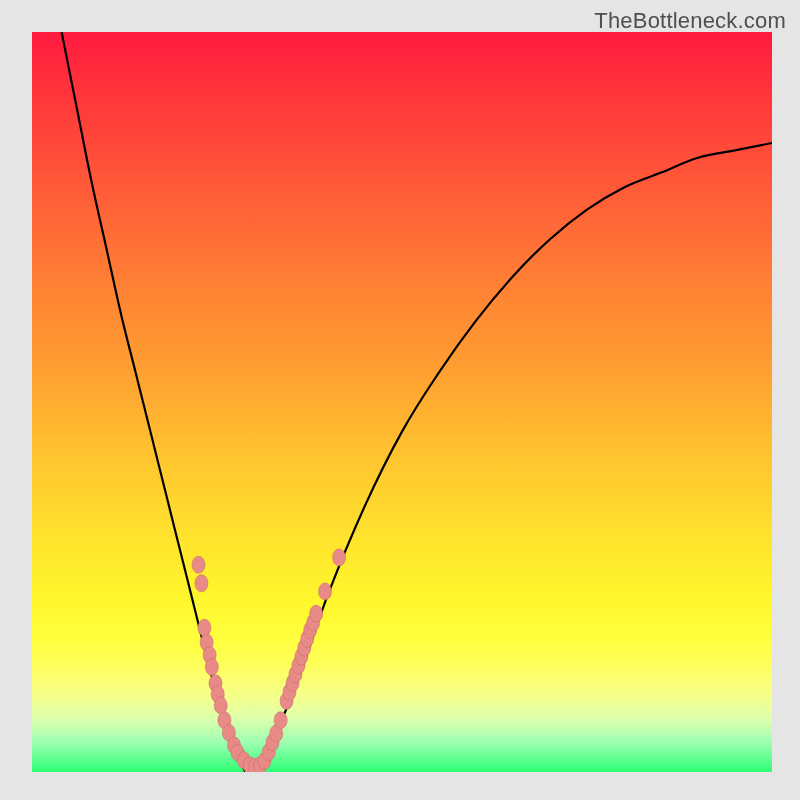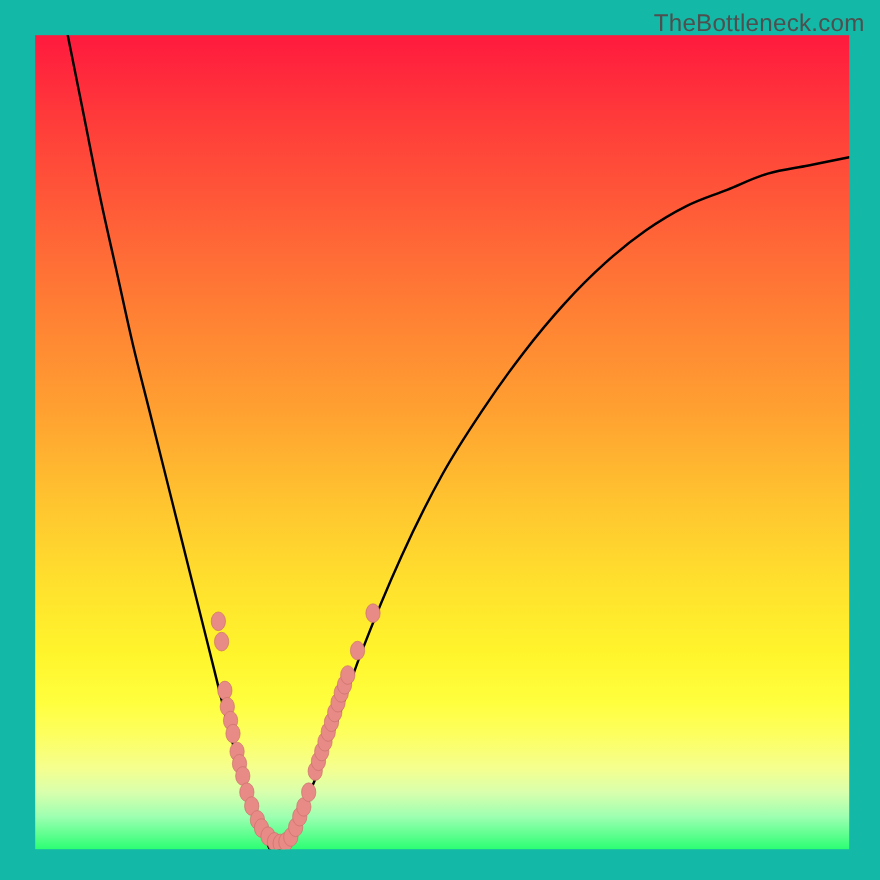--- a/index.html
+++ b/index.html
@@ -10,21 +10,21 @@
     overflow: hidden;
     background: #000;
     font-family: Arial, Helvetica, sans-serif;
   }
   .frame {
     position: absolute;
     top: 0;
     left: 0;
     width: 800px;
     height: 800px;
-    background: #14b8a6;
+    background: #e5e5e5;
     text-align: center;
   }
   .plot {
     position: absolute;
     top: 32px;
     left: 32px;
     width: 740px;
     height: 740px;
     background: linear-gradient(to bottom,
       #ff1a3e 0%,

